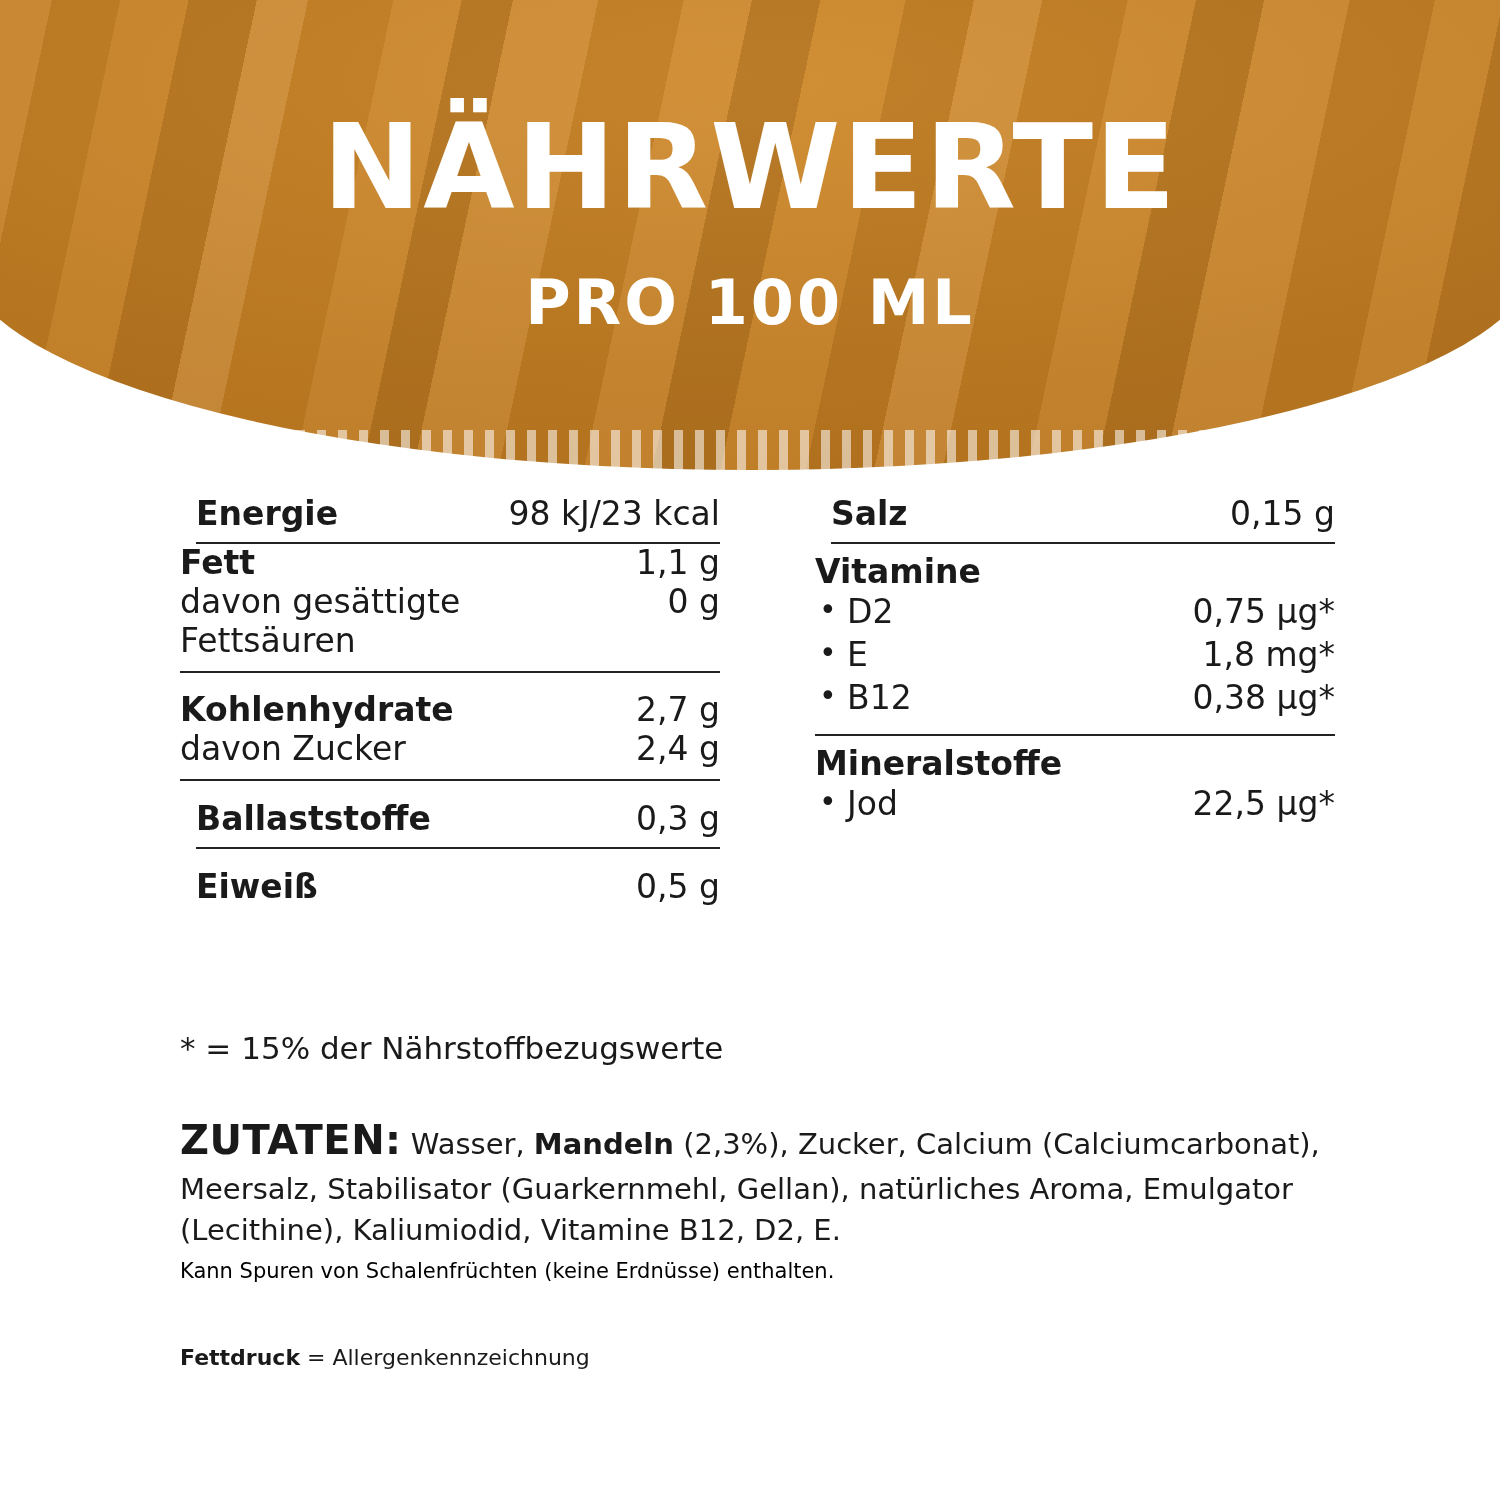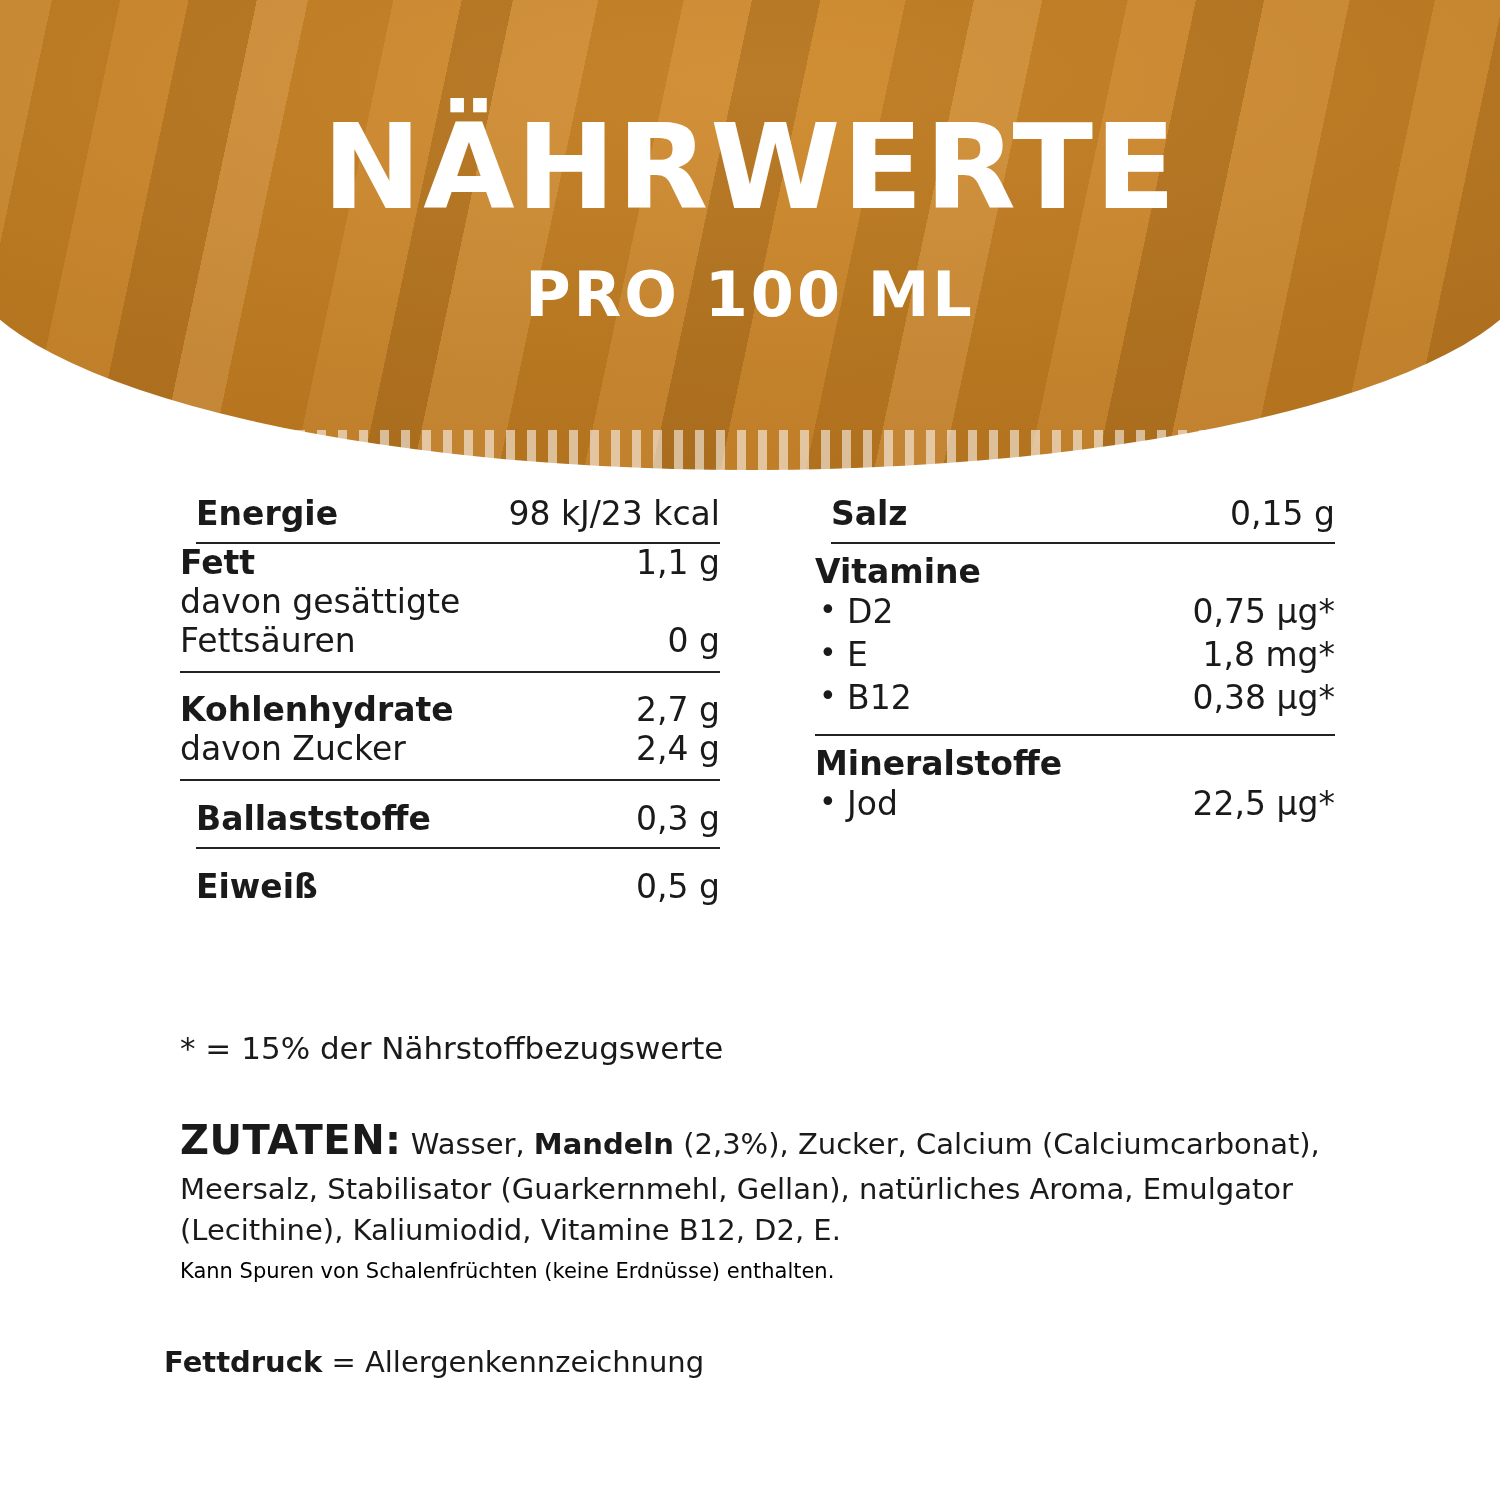--- a/index.html
+++ b/index.html
@@ -55,21 +55,21 @@
     color: #ffffff;
     font-family: "DejaVu Sans", sans-serif;
     font-weight: bold;
     font-size: 118px;
     letter-spacing: 2px;
     line-height: 1;
   }
   .banner-sub {
     position: absolute;
     width: 1500px;
-    top: 264px;
+    top: 272px;
     text-align: center;
     color: #ffffff;
     font-family: "DejaVu Sans", sans-serif;
     font-weight: bold;
     font-size: 62px;
     letter-spacing: 3px;
     line-height: 1;
   }
 
   
@@ -104,21 +104,21 @@
   .nrow .lbl { text-align: left; }
   .nrow .val { text-align: right; white-space: nowrap; }
   .bold { font-weight: bold; }
   .sub-block {
     padding-bottom: 10px;
     border-bottom: 2px solid #222;
   }
   .sub-block .line {
     display: flex;
     justify-content: space-between;
-    align-items: flex-end;
+    align-items: flex-start;
     font-size: 33px;
     color: #1a1a1a;
     line-height: 1.18;
   }
   .sub-block .line .lbl.multi { max-width: 370px; }
   .bullets {
     list-style: none;
     margin: 0;
     padding: 0 0 10px 0;
   }
@@ -180,23 +180,23 @@
     position: absolute;
     left: 180px;
     top: 1255px;
     width: 1200px;
     font-size: 21px;
     color: #000000;
     line-height: 1.55;
   }
   .legend {
     position: absolute;
-    left: 164px;
+    left: 180px;
     top: 1345px;
-    font-size: 29px;
+    font-size: 22px;
     color: #1a1a1a;
   }
 </style>
 </head>
 <body>
 
 <div class="banner">
   <div class="banner-shape"></div>
   <div class="banner-edge"></div>
   <div class="banner-title">NÄHRWERTE</div>

